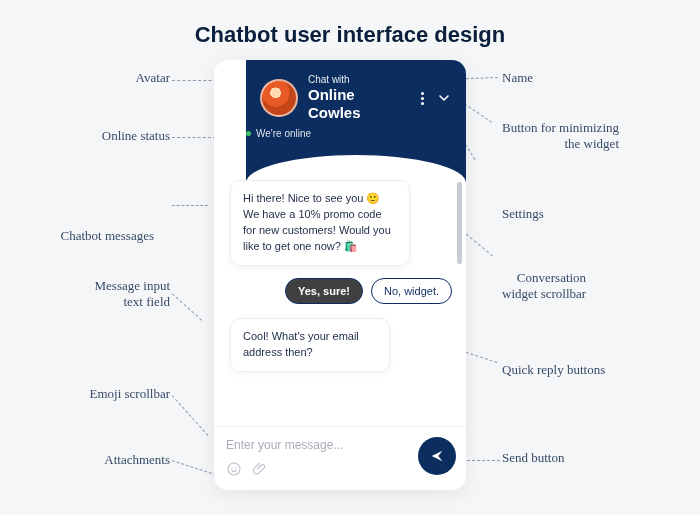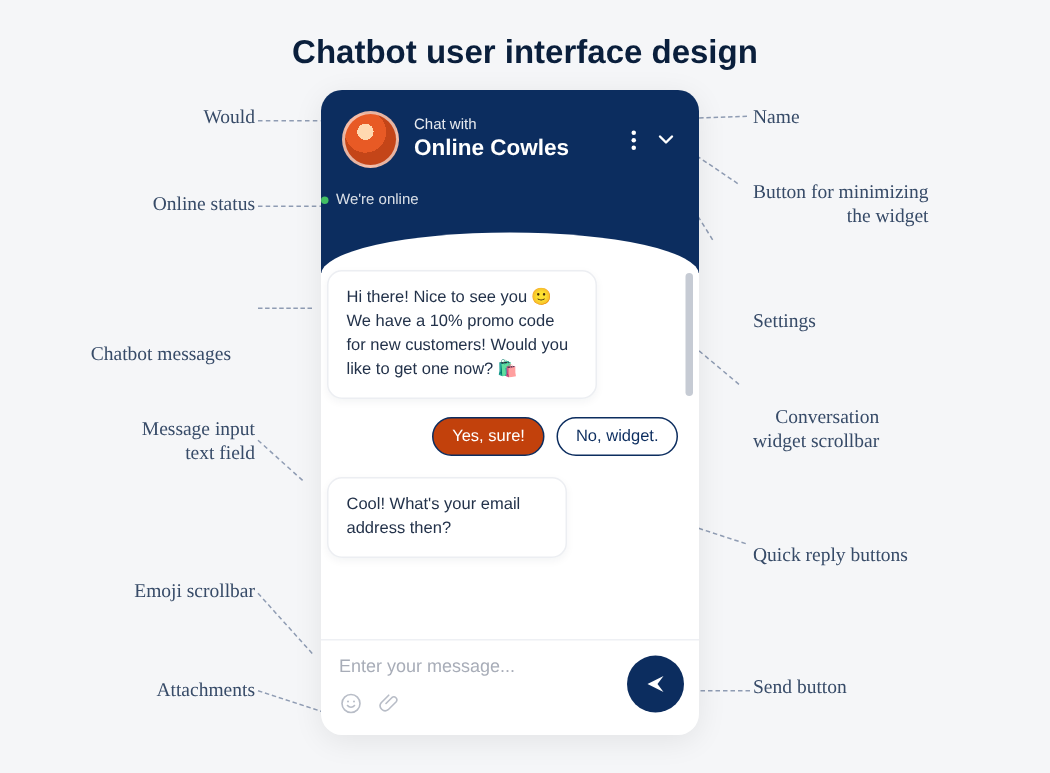--- a/index.html
+++ b/index.html
@@ -26,20 +26,21 @@
     border-radius: 14px;
     box-shadow: 0 4px 20px rgba(0,0,0,0.08);
     overflow: hidden;
   }
   .header {
     position: relative;
     height: 122px;
     background: #0c2d5f;
     color: #fff;
     padding: 14px 14px 0 14px;
+    margin-left: 32px;
   }
   .header::after {
     content: "";
     position: absolute;
     left: 0; right: 0; bottom: -1px; height: 28px;
     background: #fff;
     border-radius: 100% 100% 0 0 / 56px 56px 0 0;
   }
   .hdr-row { display: flex; align-items: center; gap: 10px; }
   .avatar {
@@ -58,21 +59,21 @@
   .online {
     position: absolute;
     left: 0; top: 68px;
     font-size: 10px; opacity: .85;
     display: flex; align-items: center; gap: 5px;
   }
   .online::before { content:""; width:5px; height:5px; background:#4cd964; border-radius:50%; display:inline-block; }
   .body {
     position: absolute;
     top: 112px; left: 0; right: 0; bottom: 64px;
-    padding: 8px 10px 8px 10px;
+    padding: 8px 10px 8px 22px;
   }
   .scrollbar {
     position: absolute;
     right: 4px; top: 10px; width: 5px; height: 82px;
     background: #c6cbd4; border-radius: 3px;
   }
   .bubble {
     background: #fff;
     border: 1px solid #eceef2;
     box-shadow: 0 2px 6px rgba(10,30,60,0.05);
@@ -83,21 +84,21 @@
     line-height: 1.45;
     max-width: 180px;
     margin-bottom: 12px;
   }
   .replies { display: flex; gap: 8px; justify-content: flex-end; margin: 6px 4px 14px 0; }
   .reply-pill {
     font-size: 11px; padding: 6px 12px; border-radius: 14px;
     border: 1px solid #0c2d5f; color: #0c2d5f; background: #fff;
     cursor: pointer;
   }
-  .reply-pill.solid { background: #c2410c; color: #fff; }
+  .reply-pill.solid { background: #404040; color: #fff; font-weight: bold; }
   .composer {
     position: absolute;
     left: 0; right: 0; bottom: 0; height: 64px;
     border-top: 1px solid #eef0f4;
     padding: 8px 12px 6px 12px;
   }
   .composer input {
     width: 100%; border: none; outline: none;
     font-size: 12px; color: #23324a;
   }
@@ -127,21 +128,21 @@
     position: absolute;
     border-top: 1.3px dashed #8f9cb3;
     pointer-events: none;
   }
 </style>
 </head>
 <body>
 
 <div class="title">Chatbot user interface design</div>
 
-<div class="ann left" style="left:90px; top:70px; width:80px;">Would</div>
+<div class="ann left" style="left:90px; top:70px; width:80px;">Avatar</div>
 <div class="ann left" style="left:62px; top:128px; width:108px;">Online status</div>
 <div class="ann left" style="left:24px; top:196px; width:130px;margin-top:32px;">Chatbot messages</div>
 <div class="ann left" style="left:60px; top:278px; width:110px;">Message input
 text field</div>
 <div class="ann left" style="left:52px; top:386px; width:118px;">Emoji scrollbar</div>
 <div class="ann left" style="left:62px; top:452px; width:108px;">Attachments</div>
 
 <div class="ann right" style="left:502px; top:70px;">Name</div>
 <div class="ann right" style="left:502px; top:120px;">Button for minimizing
 the widget</div>

